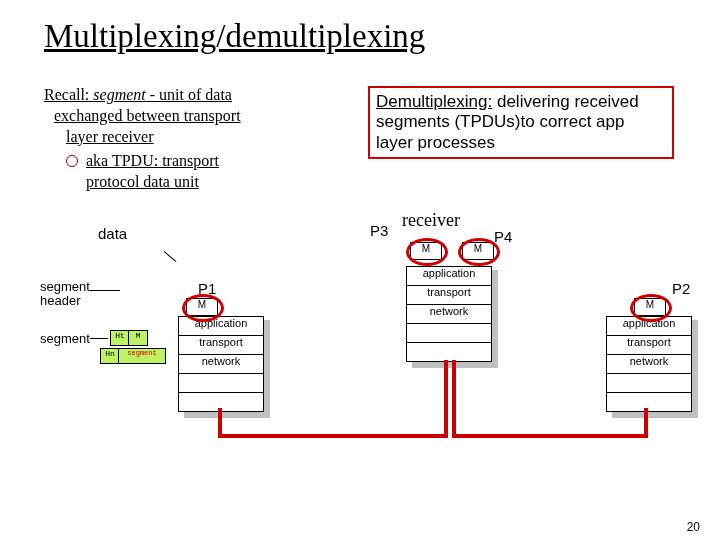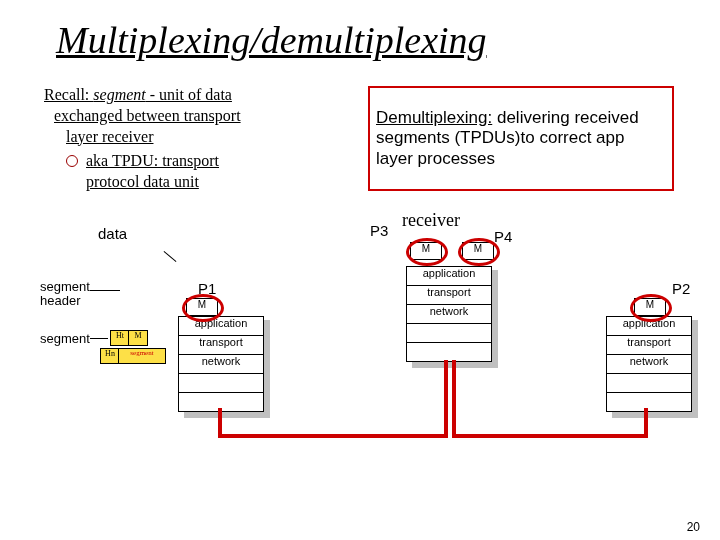--- a/index.html
+++ b/index.html
@@ -6,26 +6,25 @@
     margin: 0;
     padding: 0;
     width: 720px;
     height: 540px;
     font-family: "Times New Roman", serif;
     position: relative;
     background: #fff;
     overflow: hidden;
   }
   .title {
-    font-size: 38px;
+    font-size: 33px;
     text-decoration: underline;
     position: absolute;
     top: 18px;
-    left: 56px;
-    font-style: italic;
+    left: 44px;
   }
   .recall {
     position: absolute;
     top: 85px;
     left: 44px;
     font-size: 16px;
     line-height: 1.3;
     width: 280px;
     text-decoration: underline;
   }
@@ -38,21 +37,21 @@
   .bullet-icon {
     width: 10px; height: 10px; border: 1px solid #900; border-radius: 50%;
     background: #fff; margin-right: 8px; margin-top: 4px; flex: none;
   }
   .demux-box {
     position: absolute;
     top: 86px;
     left: 368px;
     width: 290px;
     border: 2px solid #c00;
-    padding: 20px 6px;
+    padding: 4px 6px;
     font-family: "Comic Sans MS", cursive, sans-serif;
     font-size: 17px;
     line-height: 1.2;
   }
   .demux-box .u { text-decoration: underline; }
   .receiver-label {
     position: absolute;
     top: 210px; left: 402px;
     font-family: Liberation Serif, serif;
     font-size: 18px;
@@ -68,21 +67,21 @@
   .stack { position: absolute; }
   .stack .box { width: 84px; height: 18px; border: 1px solid #000; font-family: "Comic Sans MS", cursive, sans-serif; font-size: 11px; text-align: center; background: #fff; }
   .stack .empty { width: 84px; height: 18px; border: 1px solid #000; border-top: none; background: #fff;}
   .stack .box + .box, .stack .box + .empty, .stack .empty + .empty { border-top: none; }
   .shadow { position: absolute; background: #c0c0c0; }
   .plabel { position: absolute; font-family: "Comic Sans MS", cursive, sans-serif; font-size: 15px; }
   .Mbox { position: absolute; width: 30px; height: 16px; border: 1px solid #000; font-family: "Comic Sans MS", cursive, sans-serif; font-size: 10px; text-align: center; background: #fff; }
   .Mcircle { position: absolute; border: 3px solid #c00; border-radius: 50%; width: 36px; height: 22px; }
   
   .sh-label { position: absolute; font-family: "Comic Sans MS", cursive, sans-serif; font-size: 13px; line-height: 1.1; }
-  .tiny { position: absolute; border: 1px solid #000; font-size: 8px; font-family: Liberation Serif, serif; text-align: center; background: #fde047; }
+  .tiny { position: absolute; border: 1px solid #000; font-size: 8px; font-family: Liberation Mono, monospace; text-align: center; background: #bef264; }
   .seg-word { font-size: 7px; color: #c00; }
   
   .pnum { position: absolute; bottom: 6px; right: 20px; font-family: Arial, sans-serif; font-size: 12px; }
   
   .rline { position: absolute; background: #c00; }
   .arrowline { position: absolute; background: #000; height: 1px; }
 </style>
 </head>
 <body>
 

